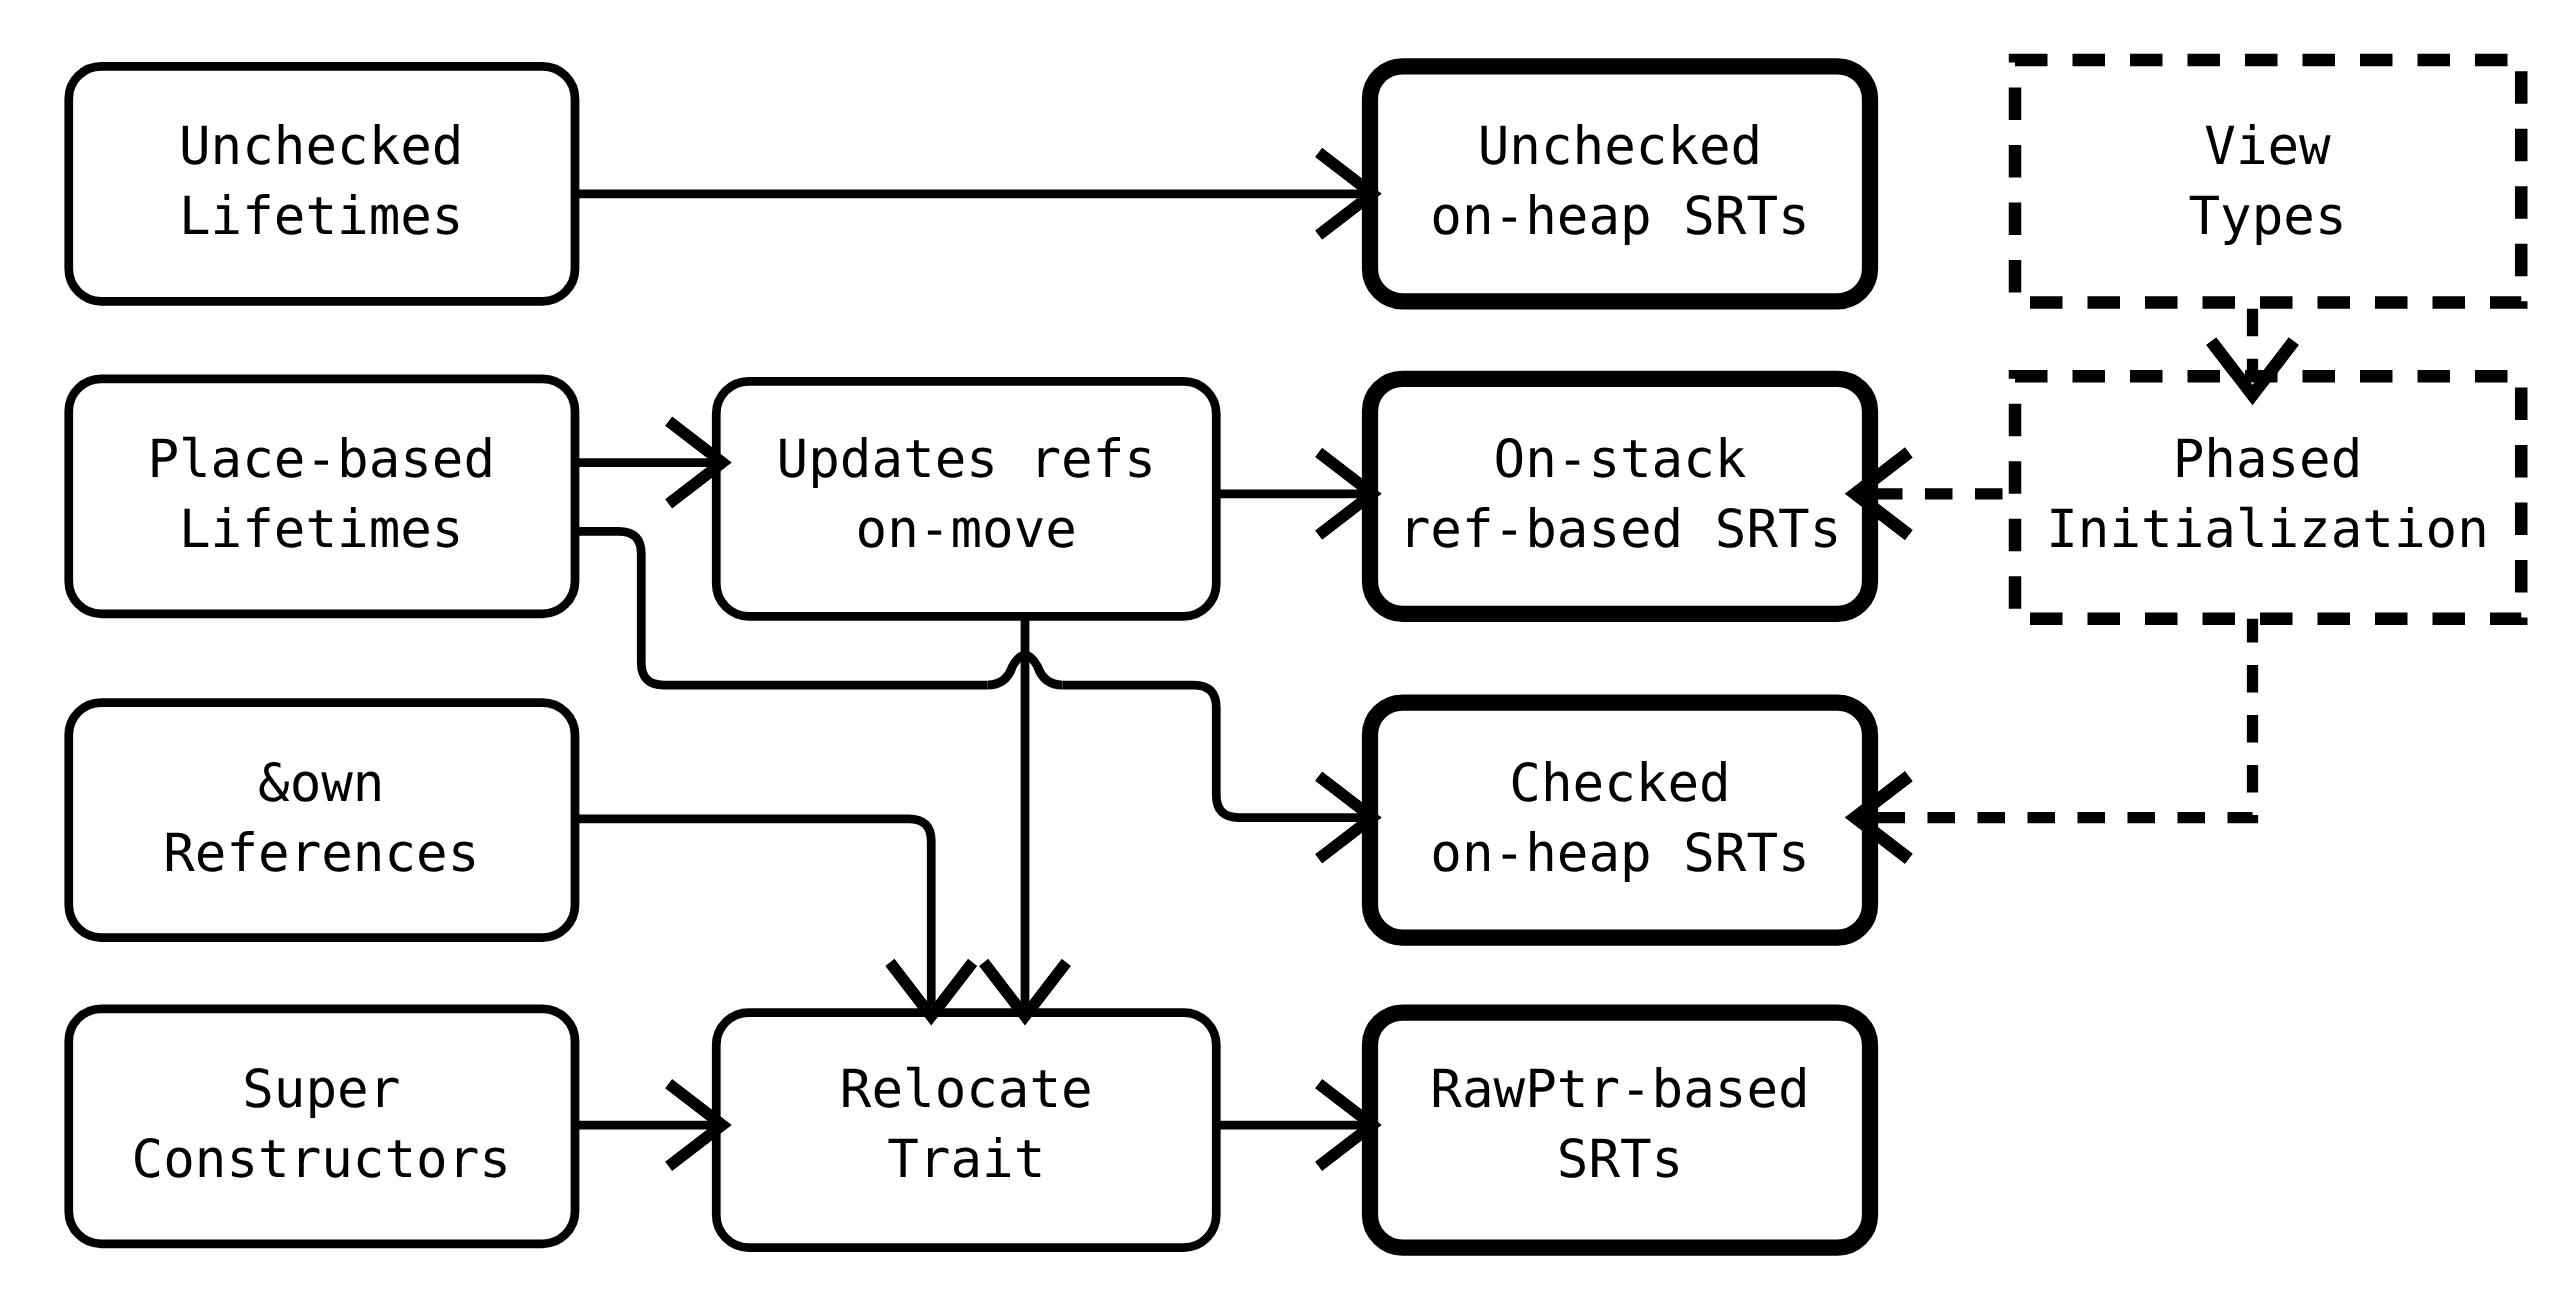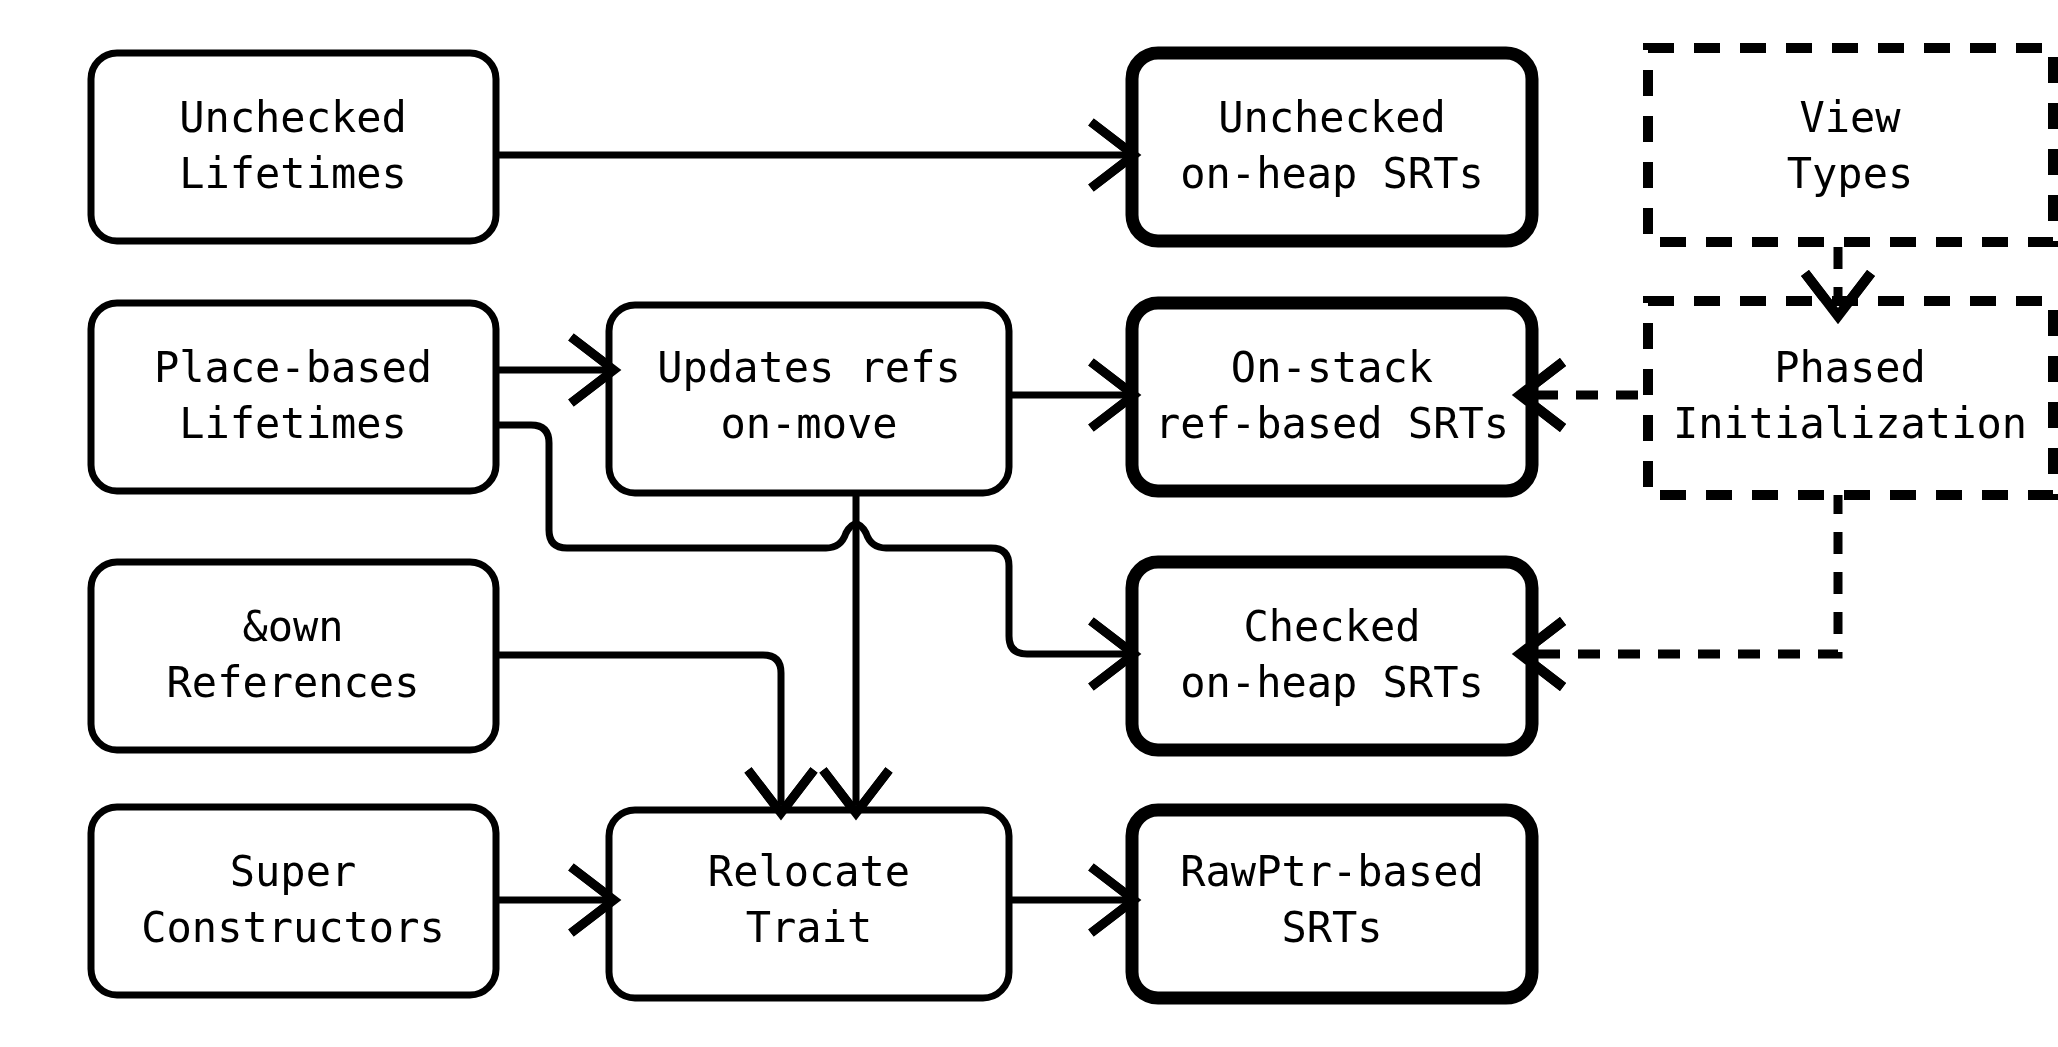--- a/index.html
+++ b/index.html
@@ -10,21 +10,20 @@
   body {
     width: 2058px;
     height: 1047px;
     overflow: hidden;
     font-family: "DejaVu Sans Mono", "Liberation Mono", monospace;
   }
   #diagram-root {
     position: relative;
     width: 1890px;
     height: 1047px;
-    margin-left: 36px;
   }
   svg#diagram-svg {
     position: absolute;
     top: 0;
     left: 0;
     width: 2058px;
     height: 1047px;
     display: block;
   }
   .node-box-solid {

